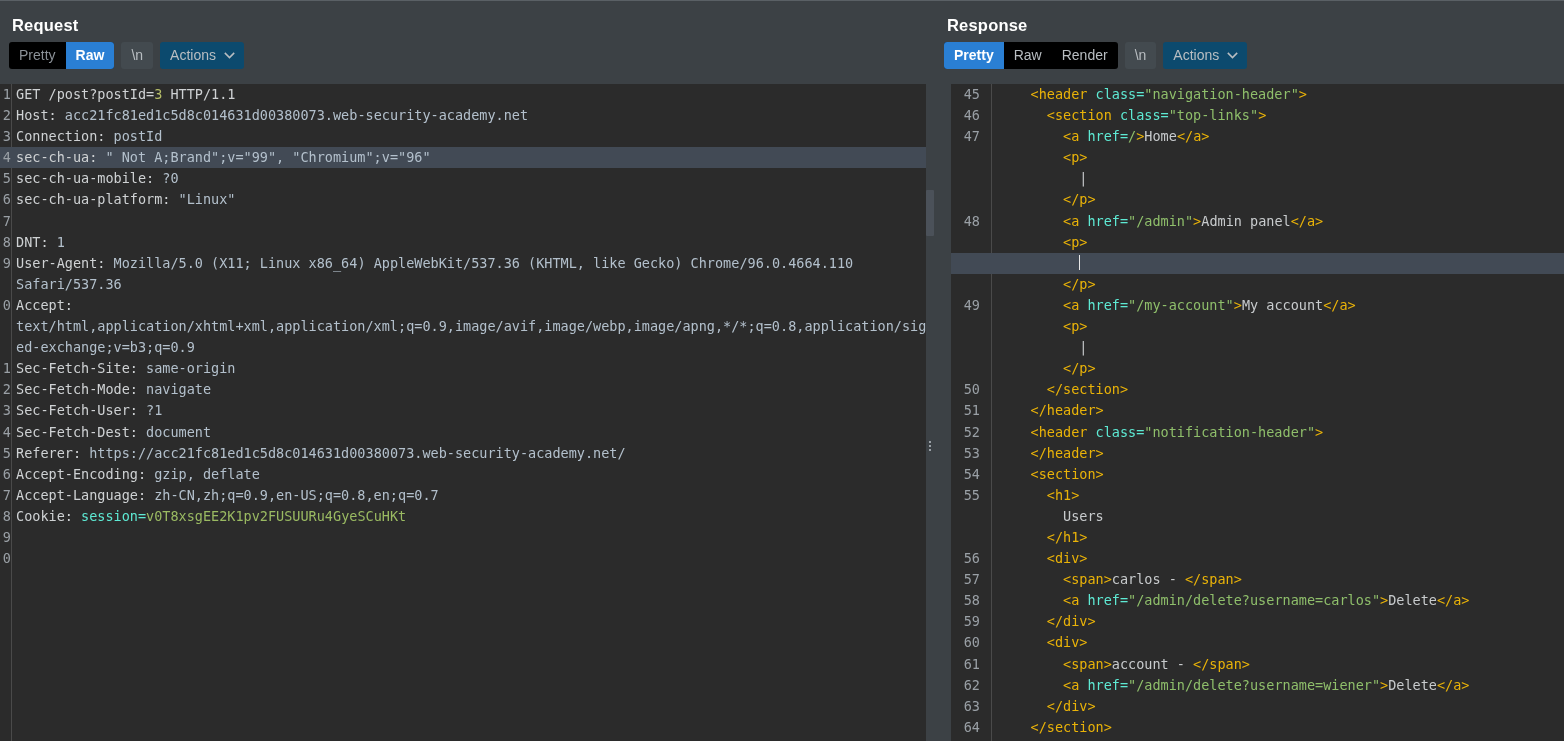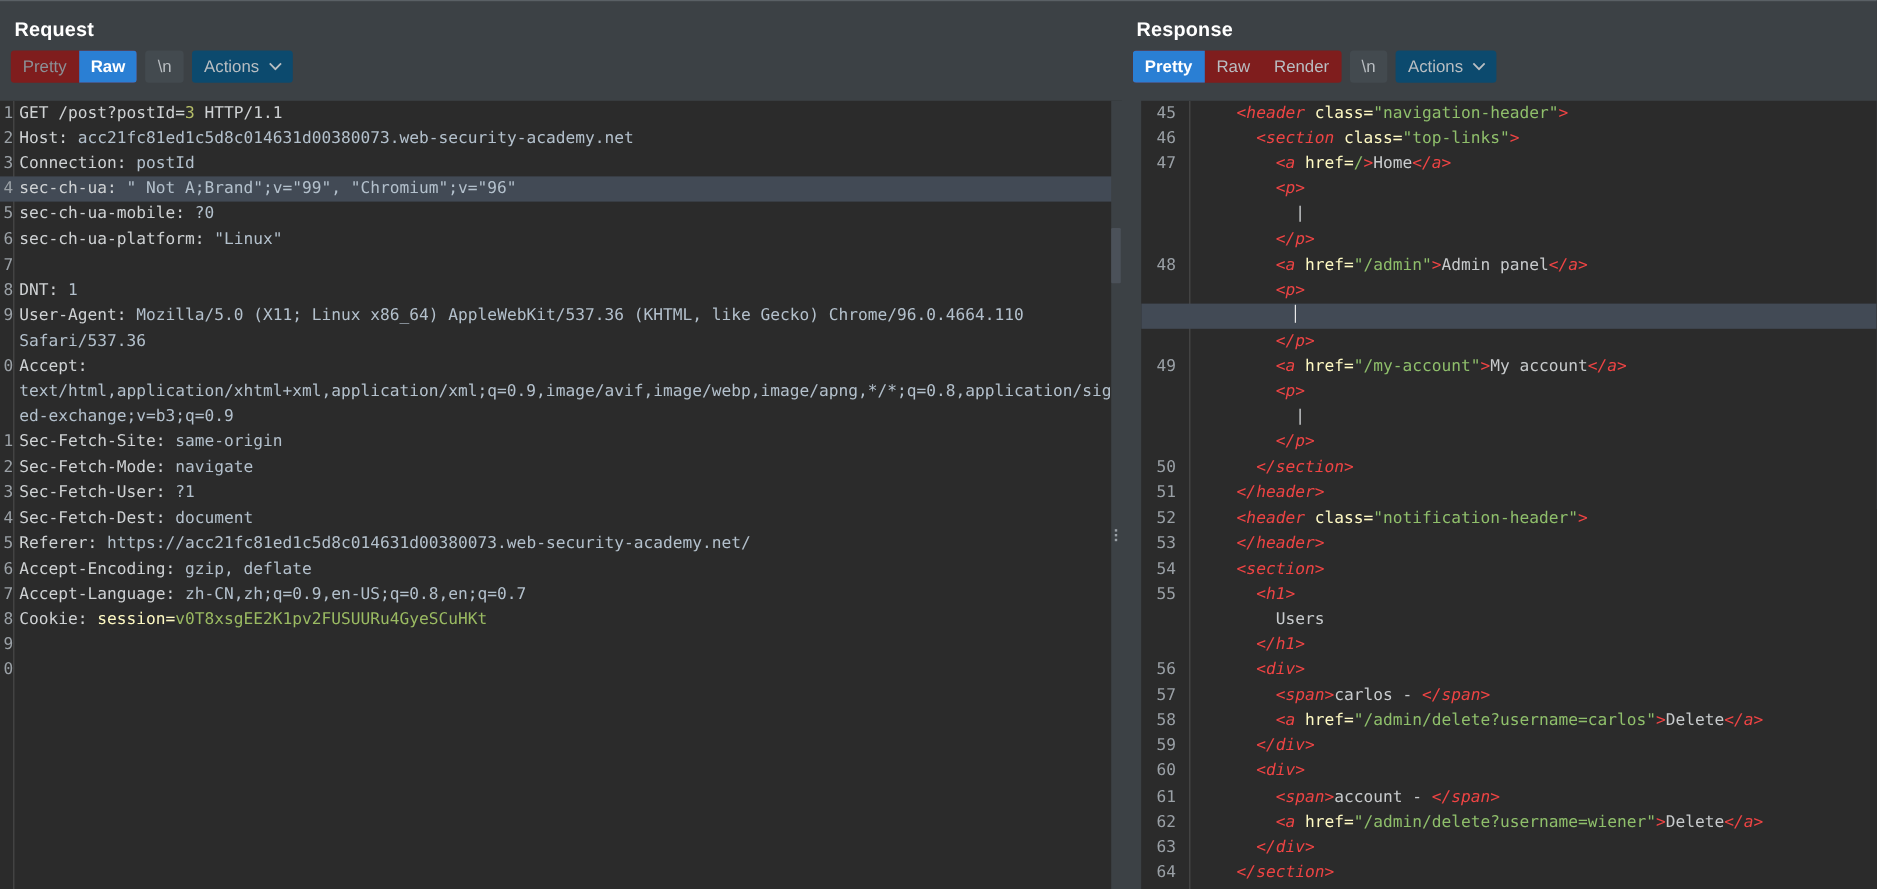--- a/index.html
+++ b/index.html
@@ -19,21 +19,21 @@
 
   .panel-title {
     font-family:"Liberation Sans", sans-serif;
     font-weight:bold; font-size:16.5px; color:#ffffff;
     padding:14px 0 0 12px; letter-spacing:.2px;
   }
 
   
   .toolbar { display:flex; align-items:center; gap:7px;
              padding:7px 0 6px 9px; }
-  .seg { display:flex; background:#7f1d1d; border-radius:3px; overflow:hidden; }
+  .seg { display:flex; background:#000000; border-radius:3px; overflow:hidden; }
   .tbtn {
     font-family:"Liberation Sans", sans-serif;
     font-size:14px; line-height:1; color:#b9bec2;
     padding:6px 10px 7px; cursor:pointer;
     background:transparent; border:none; white-space:nowrap;
   }
   .tbtn.inactive { color:#8b9197; }
   .tbtn.active { background:#2a7fd4; color:#ffffff; font-weight:bold; }
   .tbtn.solo { background:#434a4f; border-radius:3px; }
   .tbtn.actions { background:#0c4a6e; border-radius:3px;
@@ -72,22 +72,22 @@
 
   .txt { position:absolute; top:0; height:21.1px; color:#cfd2d4; }
   #request-panel  .txt { left:16px; }
   #response-panel .txt { left:47px; }
 
   
   .c-def   { color:#cfd2d4; }
   .c-val   { color:#b3c0cc; }
   .c-num   { color:#b5bd68; }
   .c-green { color:#9aba62; }
-  .c-tag   { color:#ef4444;font-style:italic; }
-  .c-attr  { color:#fef9c3; }
+  .c-tag   { color:#eab308; }
+  .c-attr  { color:#5eead4; }
   .c-str   { color:#8fbf6b; }
   .c-text  { color:#c8cbcd; }
 
   .caret { display:inline-block; width:1px; height:15px; background:#e8e8e8;
            vertical-align:-2px; }
 
   
   #req-scroll-edge {
     position:absolute; left:926px; top:83px; width:9px; bottom:0;
     background:#3c4145;

